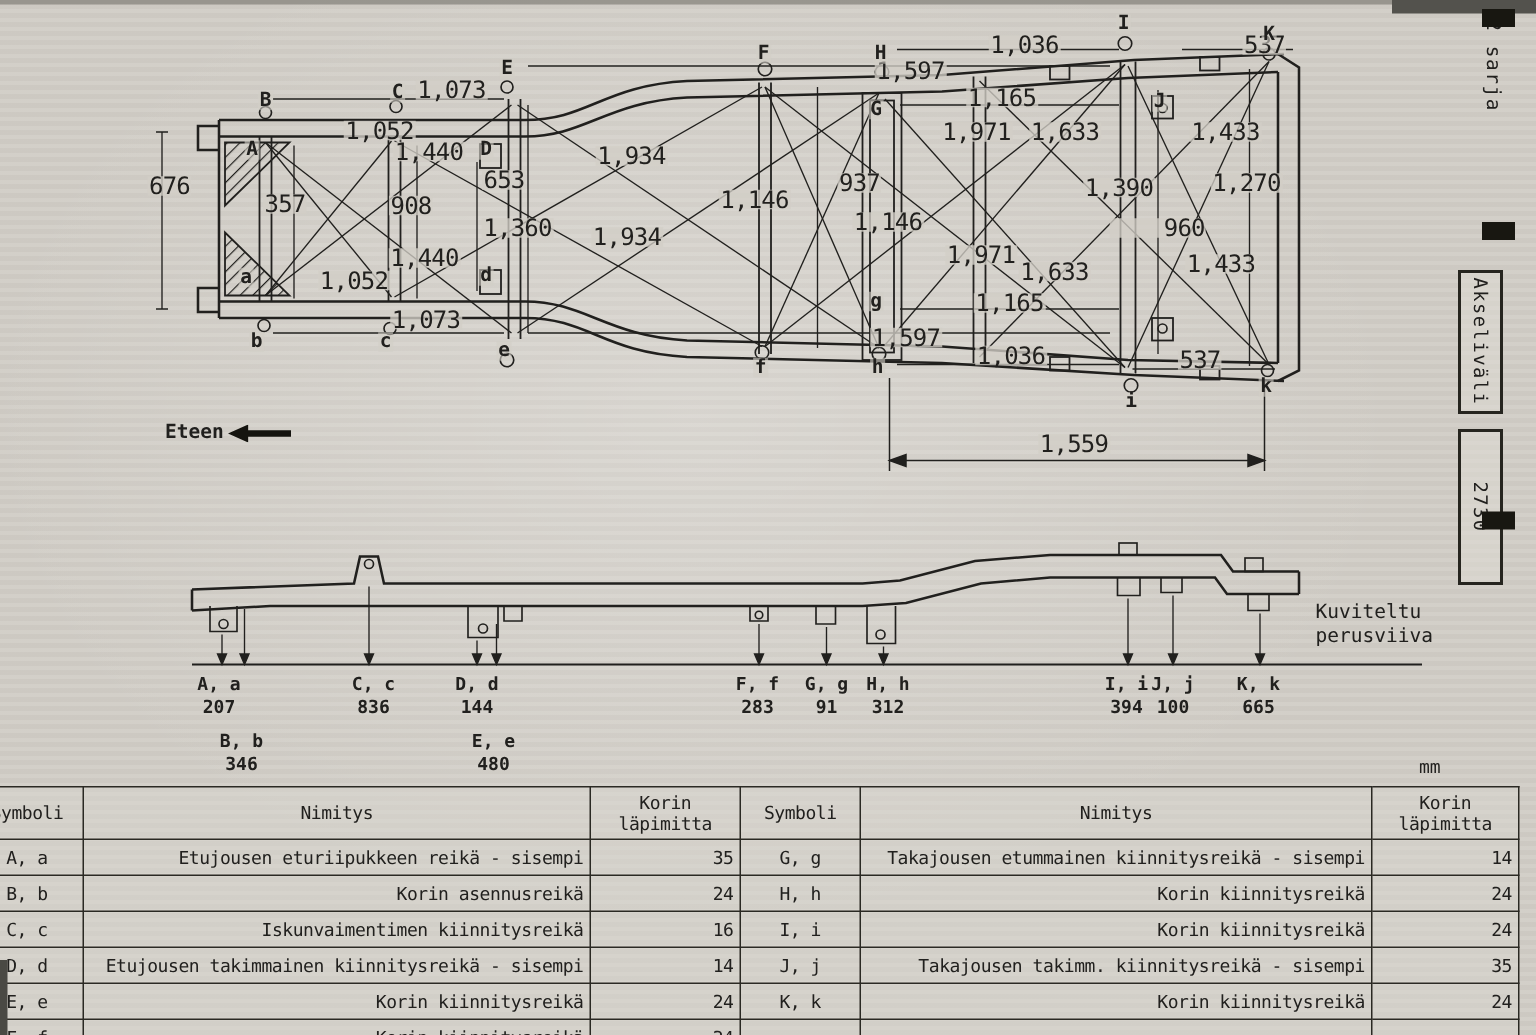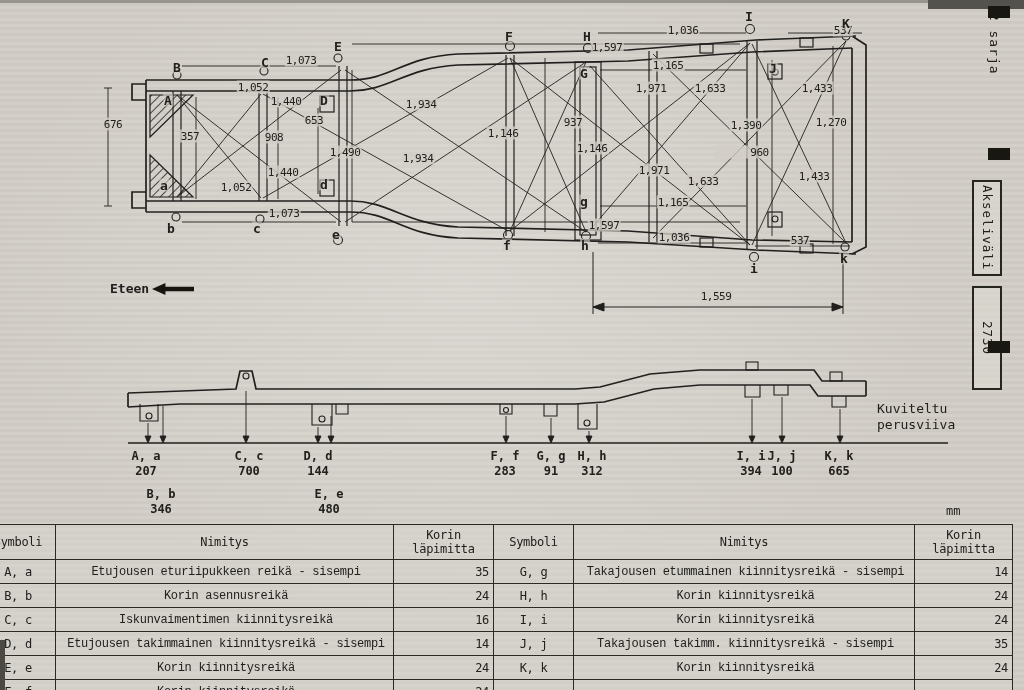--- a/index.html
+++ b/index.html
@@ -10,21 +10,21 @@
     background:
       radial-gradient(ellipse at 45% 40%, rgba(255,255,255,0.20) 0%, rgba(255,255,255,0) 60%),
       repeating-linear-gradient(180deg, rgba(255,255,255,0.03) 0 3px, rgba(0,0,0,0.025) 3px 6px),
       #d2cec7;
     font-family:"DejaVu Sans Mono", monospace;
     color:#21201e;
   }
   svg.drawing{position:absolute;left:0;top:0;pointer-events:none;}
   .dim-label{
     position:absolute;transform:translate(-50%,-50%);
-    font-size:11px;letter-spacing:-0.5px;white-space:nowrap;
+    font-size:16px;letter-spacing:-0.5px;white-space:nowrap;
     background:rgba(210,206,199,0.78);padding:0 1px;line-height:13px;
   }
   .point-label{
     position:absolute;transform:translate(-50%,-50%);
     font-size:13px;font-weight:bold;white-space:nowrap;
     background:rgba(210,206,199,0.6);padding:0 1px;line-height:13px;
   }
   .height-label{
     position:absolute;transform:translate(-50%,0);
     text-align:center;font-size:12px;line-height:15px;white-space:nowrap;
@@ -50,21 +50,21 @@
   }
   .vbox.axle{top:180px;height:92px;}
   .vbox.wbval{top:286px;height:100px;}
   .table-wrap{position:absolute;left:-20px;top:524px;width:1032px;}
   table{border-collapse:collapse;table-layout:fixed;width:1032px;background:rgba(218,215,208,0.45);}
   th,td{border:1px solid #2a2923;font-weight:normal;font-size:12px;letter-spacing:-0.3px;
         overflow:hidden;padding:1px 4px;}
   thead th{height:32px;text-align:center;vertical-align:middle;white-space:normal;line-height:14px;}
   tbody td{height:21px;white-space:nowrap;}
   td.c-sym{text-align:center;}
-  td.c-nim{text-align:center;padding-left:7px;font-family:Liberation Mono, monospace;}
+  td.c-nim{text-align:right;padding-left:7px;}
   td.c-dia{text-align:right;}
   .artifact{position:absolute;background:#34332f;}
   .edge-top{left:0;top:0;width:1024px;height:3px;background:rgba(80,78,72,0.45);}
   .edge-top-right{right:0;top:0;width:96px;height:9px;background:#53524d;}
   .edge-left-bottom{left:0;top:640px;width:5px;height:50px;background:#4a4944;}
   .regmark{left:988px;width:22px;height:12px;background:#181711;}
 </style>
 </head>
 <body>
 
@@ -231,29 +231,29 @@
   <div>
 
       <div class="dim-label" style="left: 607px; top: 47px;">1,597</div>
 
       <div class="dim-label" style="left: 301px; top: 60px;">1,073</div>
 
       <div class="dim-label" style="left: 253px; top: 87px;">1,052</div>
 
       <div class="dim-label" style="left: 286px; top: 101px;">1,440</div>
 
-      <div class="dim-label" style="left: 314px; top: 120px;">653</div>
+      <div class="dim-label" style="left: 336px; top: 120px;">653</div>
 
       <div class="dim-label" style="left: 113px; top: 124px;">676</div>
 
       <div class="dim-label" style="left: 190px; top: 136px;">357</div>
 
       <div class="dim-label" style="left: 274px; top: 137px;">908</div>
 
-      <div class="dim-label" style="left: 345px; top: 152px;">1,490</div>
+      <div class="dim-label" style="left: 345px; top: 152px;">1,360</div>
 
       <div class="dim-label" style="left: 421px; top: 104px;">1,934</div>
 
       <div class="dim-label" style="left: 418px; top: 158px;">1,934</div>
 
       <div class="dim-label" style="left: 503px; top: 133px;">1,146</div>
 
       <div class="dim-label" style="left: 573px; top: 122px;">937</div>
 
       <div class="dim-label" style="left: 592px; top: 148px;">1,146</div>
@@ -271,21 +271,21 @@
       <div class="dim-label" style="left: 843px; top: 30px;">537</div>
 
       <div class="dim-label" style="left: 668px; top: 65px;">1,165</div>
 
       <div class="dim-label" style="left: 651px; top: 88px;">1,971</div>
 
       <div class="dim-label" style="left: 710px; top: 88px;">1,633</div>
 
       <div class="dim-label" style="left: 746px; top: 125px;">1,390</div>
 
-      <div class="dim-label" style="left: 742px; top: 152px; padding-left: 36px;">960</div>
+      <div class="dim-label" style="left: 772px; top: 152px; padding-left: 36px;">960</div>
 
       <div class="dim-label" style="left: 817px; top: 88px;">1,433</div>
 
       <div class="dim-label" style="left: 831px; top: 122px;">1,270</div>
 
       <div class="dim-label" style="left: 654px; top: 170px;">1,971</div>
 
       <div class="dim-label" style="left: 703px; top: 181px;">1,633</div>
 
       <div class="dim-label" style="left: 814px; top: 176px;">1,433</div>
@@ -349,21 +349,21 @@
 
   <div>
 
       <div class="height-label" style="left: 146px; top: 449px;">
         <div class="hl-symbol">A, a</div>
         <div class="hl-value">207</div>
       </div>
 
       <div class="height-label" style="left: 249px; top: 449px;">
         <div class="hl-symbol">C, c</div>
-        <div class="hl-value">700</div>
+        <div class="hl-value">836</div>
       </div>
 
       <div class="height-label" style="left: 318px; top: 449px;">
         <div class="hl-symbol">D, d</div>
         <div class="hl-value">144</div>
       </div>
 
       <div class="height-label" style="left: 505px; top: 449px;">
         <div class="hl-symbol">F, f</div>
         <div class="hl-value">283</div>

